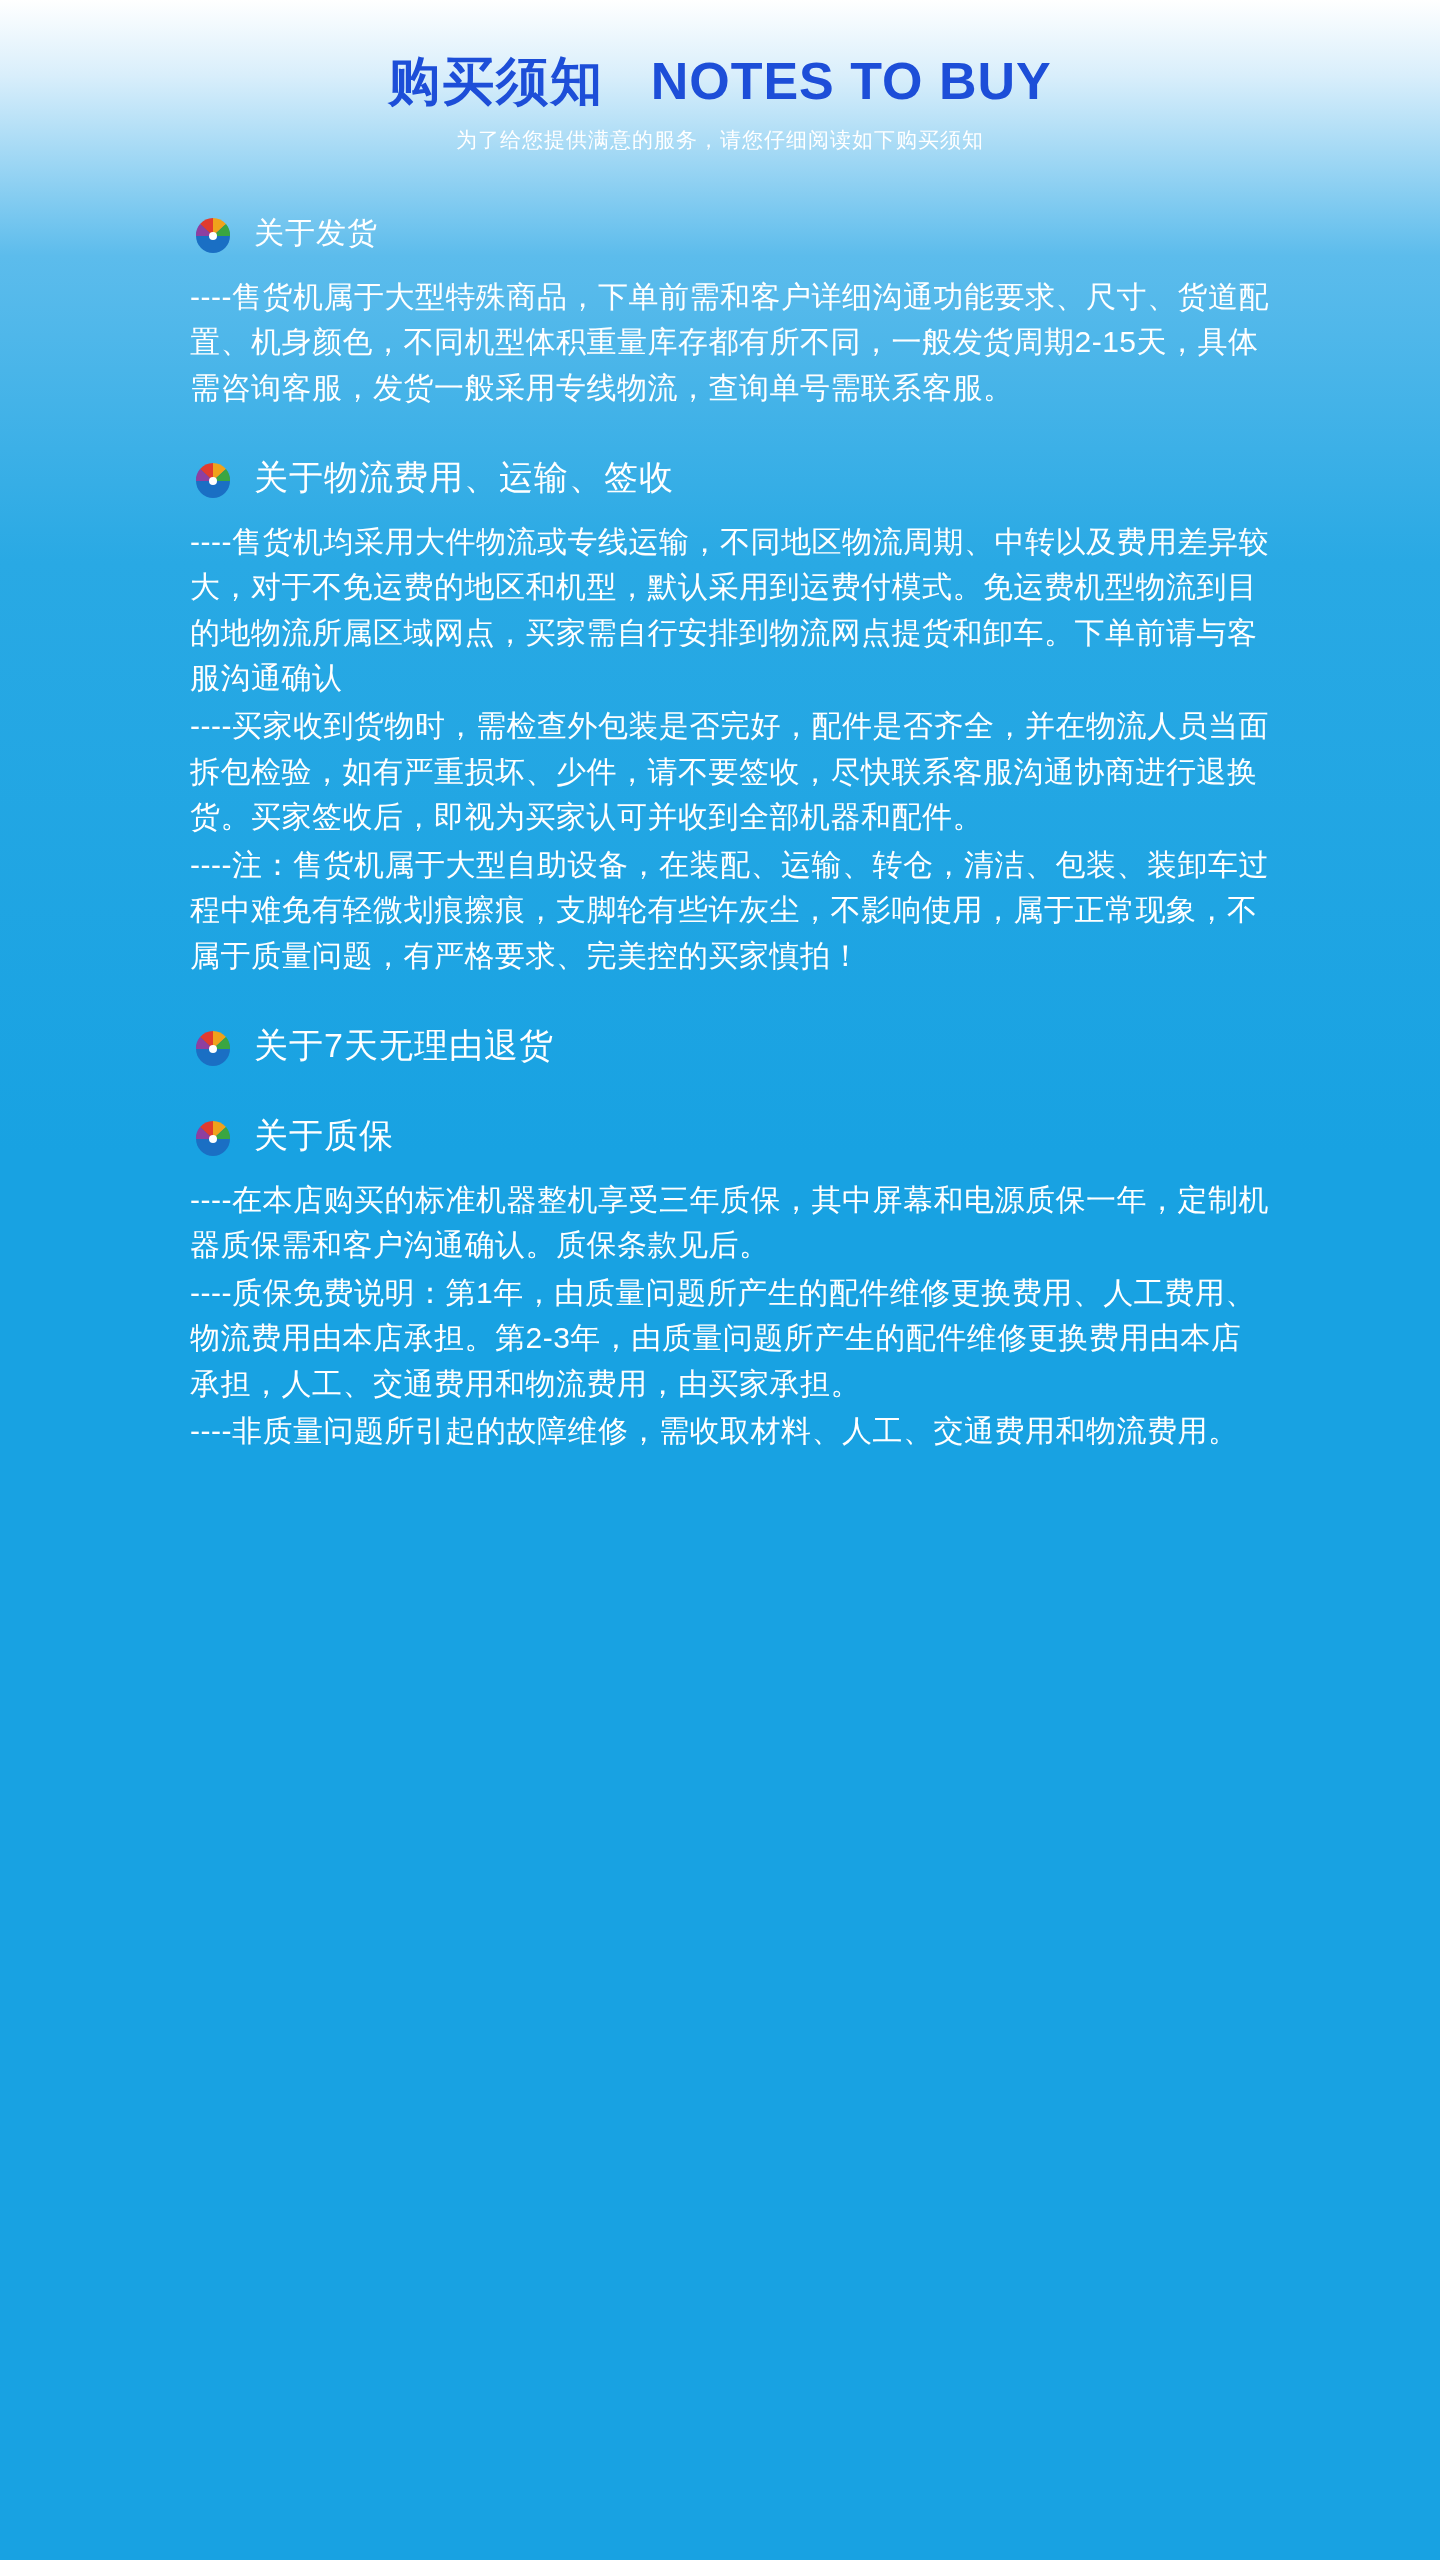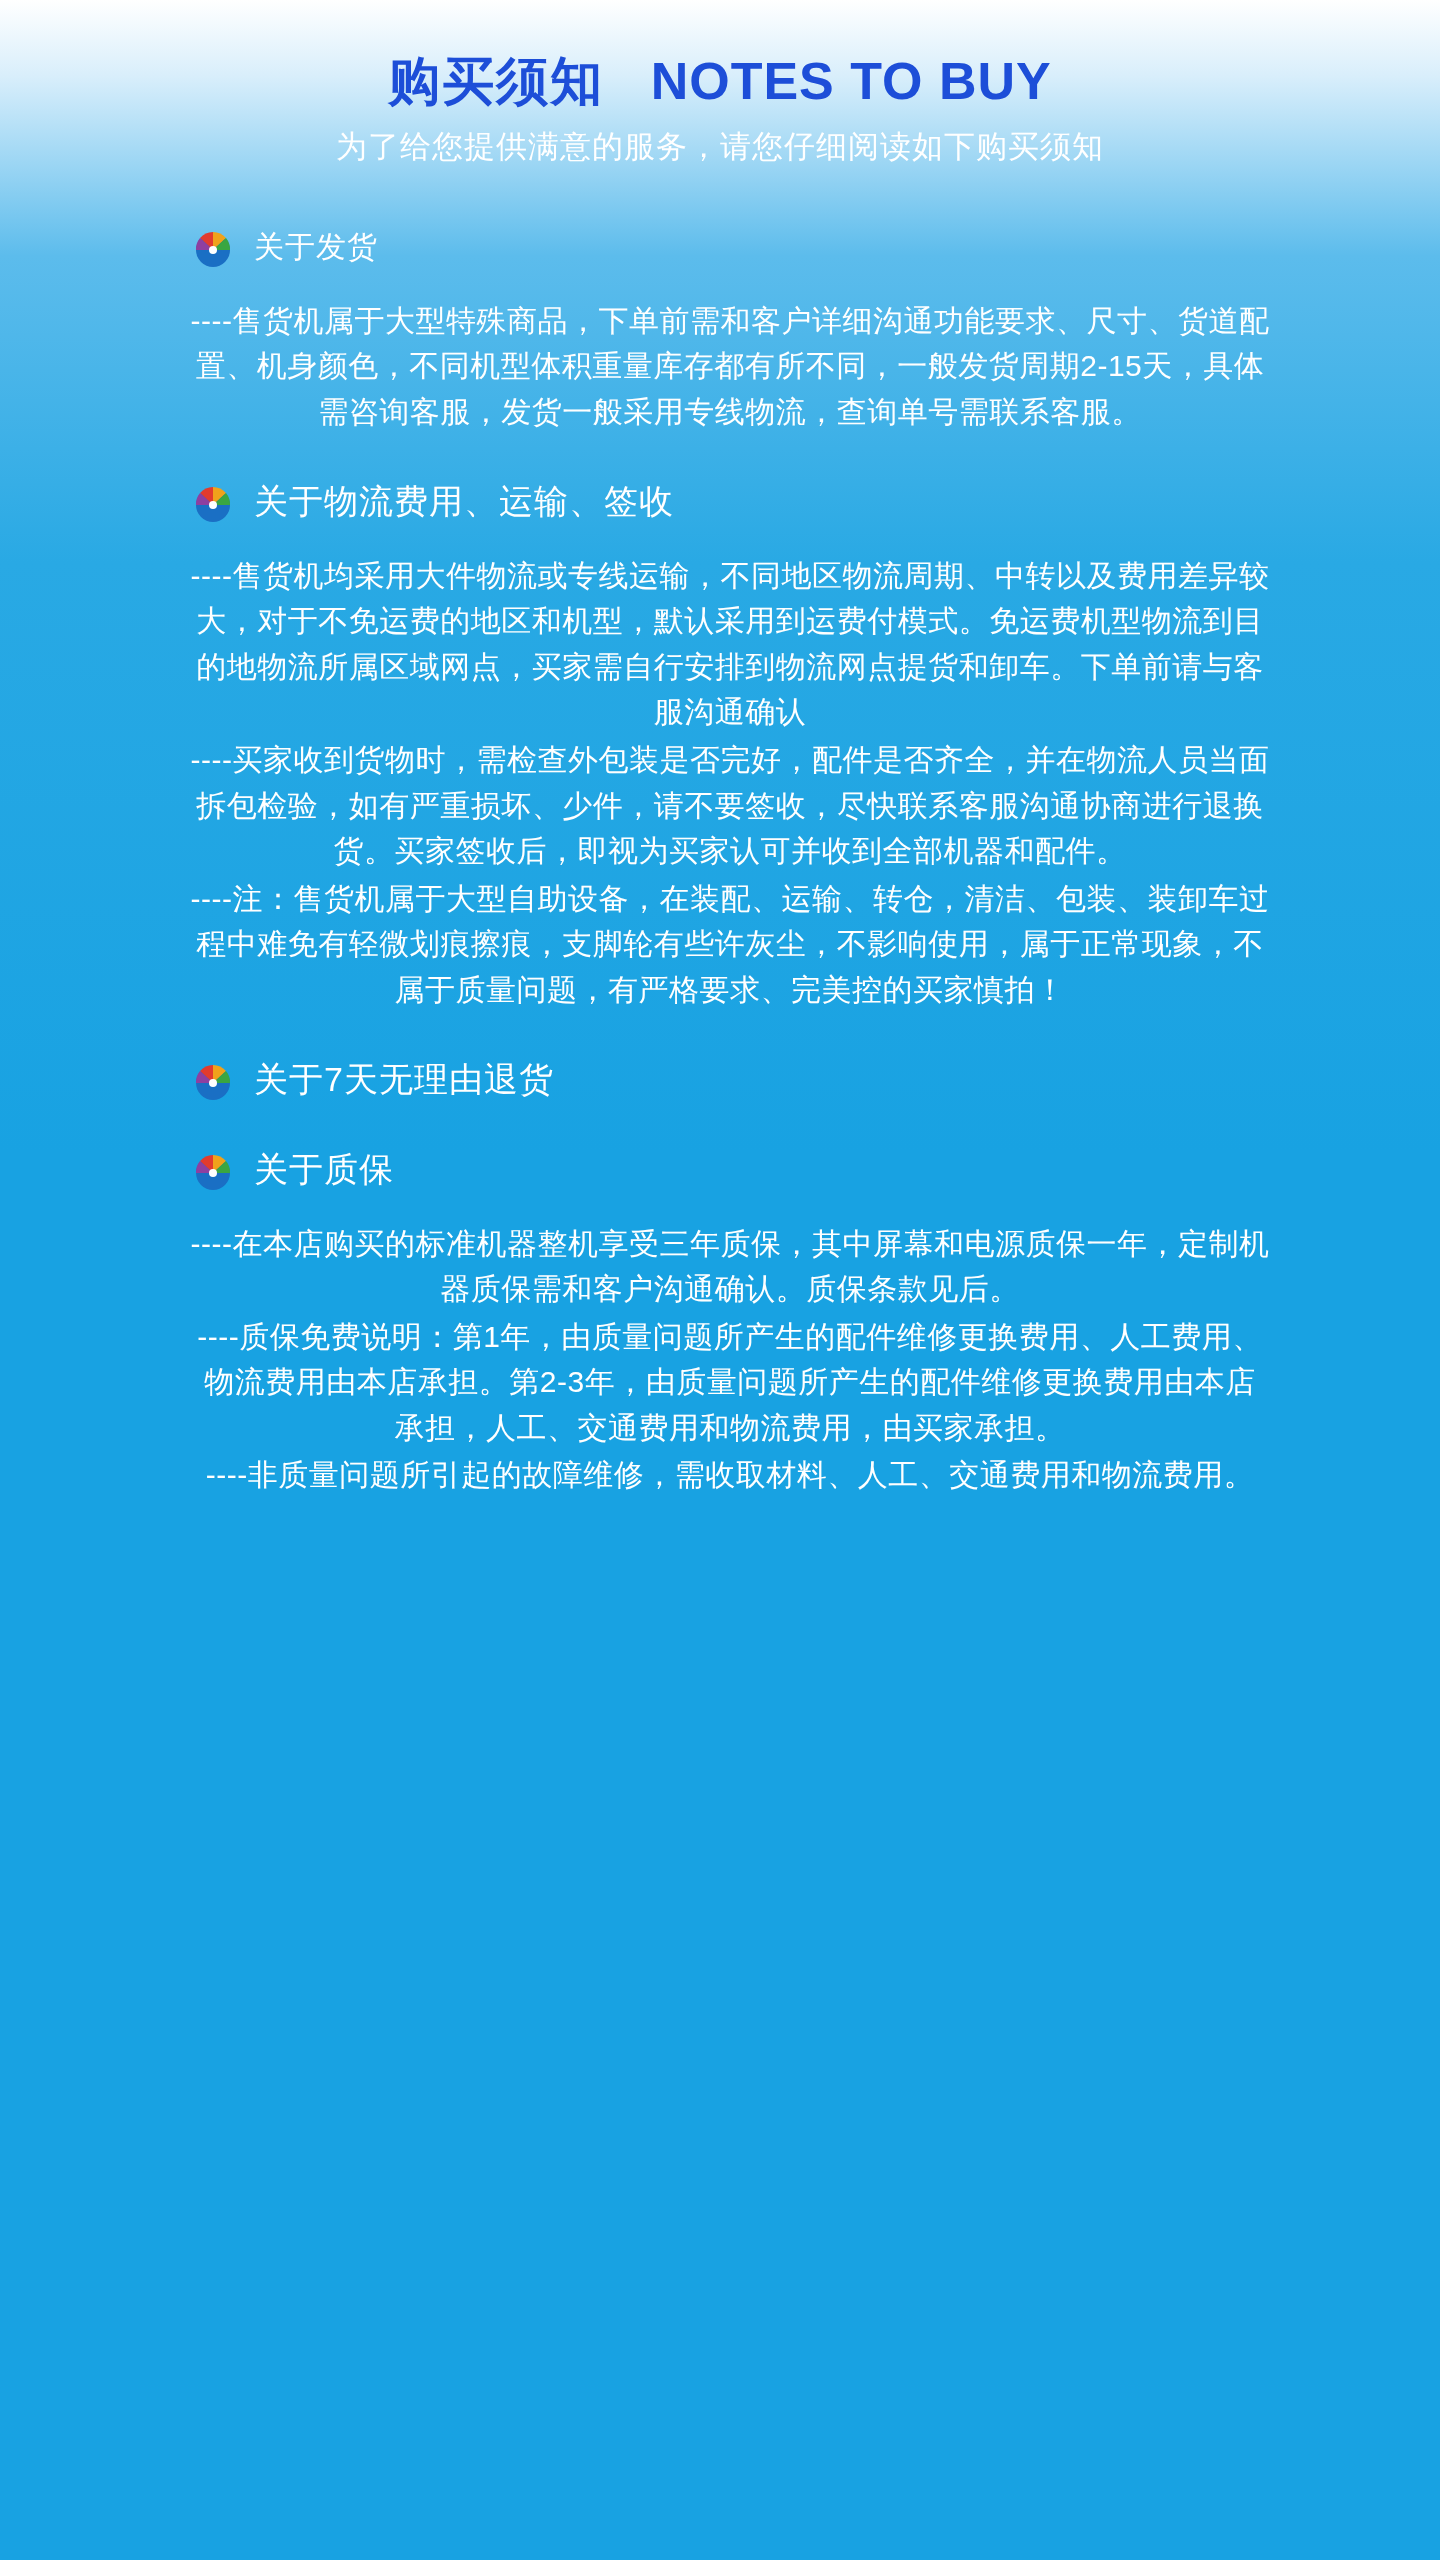--- a/index.html
+++ b/index.html
@@ -31,21 +31,21 @@
     font-size: 52px;
     font-weight: bold;
     color: #1d4ed8;
     letter-spacing: 1px;
     line-height: 1.15;
   }
   .header-title .cn { letter-spacing: 2px; }
   .header-title .en { letter-spacing: 1px; }
   .header-sub {
     margin-top: 14px;
-    font-size: 31px;
+    font-size: 21px;
     color: #ffffff;
     letter-spacing: 1px;
   }
 
   
   .content {
     margin: 0 auto;
     width: 1120px;
     padding-left: 30px;
     box-sizing: border-box;
@@ -77,27 +77,26 @@
     font-weight: normal;
     color: #ffffff;
     letter-spacing: 1px;
     line-height: 1.2;
   }
   .section-title.small {
     font-size: 30px;
   }
 
   .section-body {
-    margin-top: 28px;
+    margin-top: 18px;
     font-size: 30px;
     line-height: 1.52;
     color: #ffffff;
     letter-spacing: 0.5px;
     max-width: 1080px;
-    text-align: center;
   }
   .para {
     margin: 0;
     text-indent: 0;
   }
   .para + .para { margin-top: 2px; }
 
   .spacer-bottom { height: 40px; }
 </style>
 </head>

